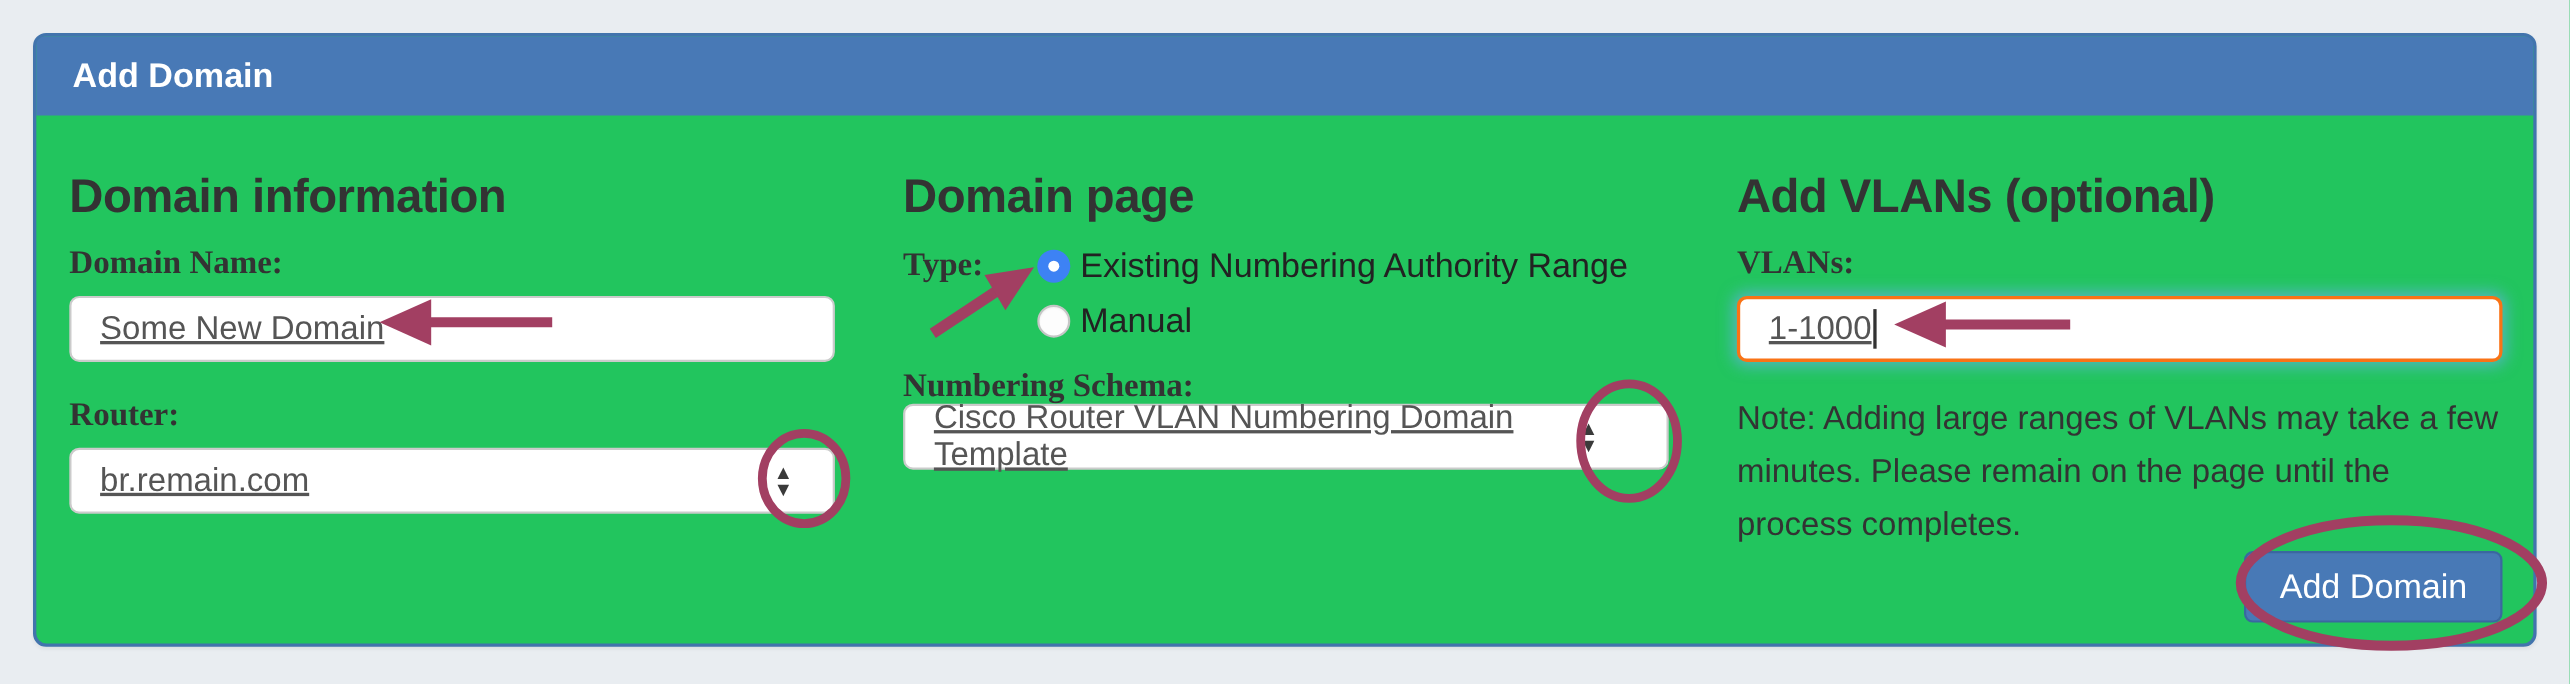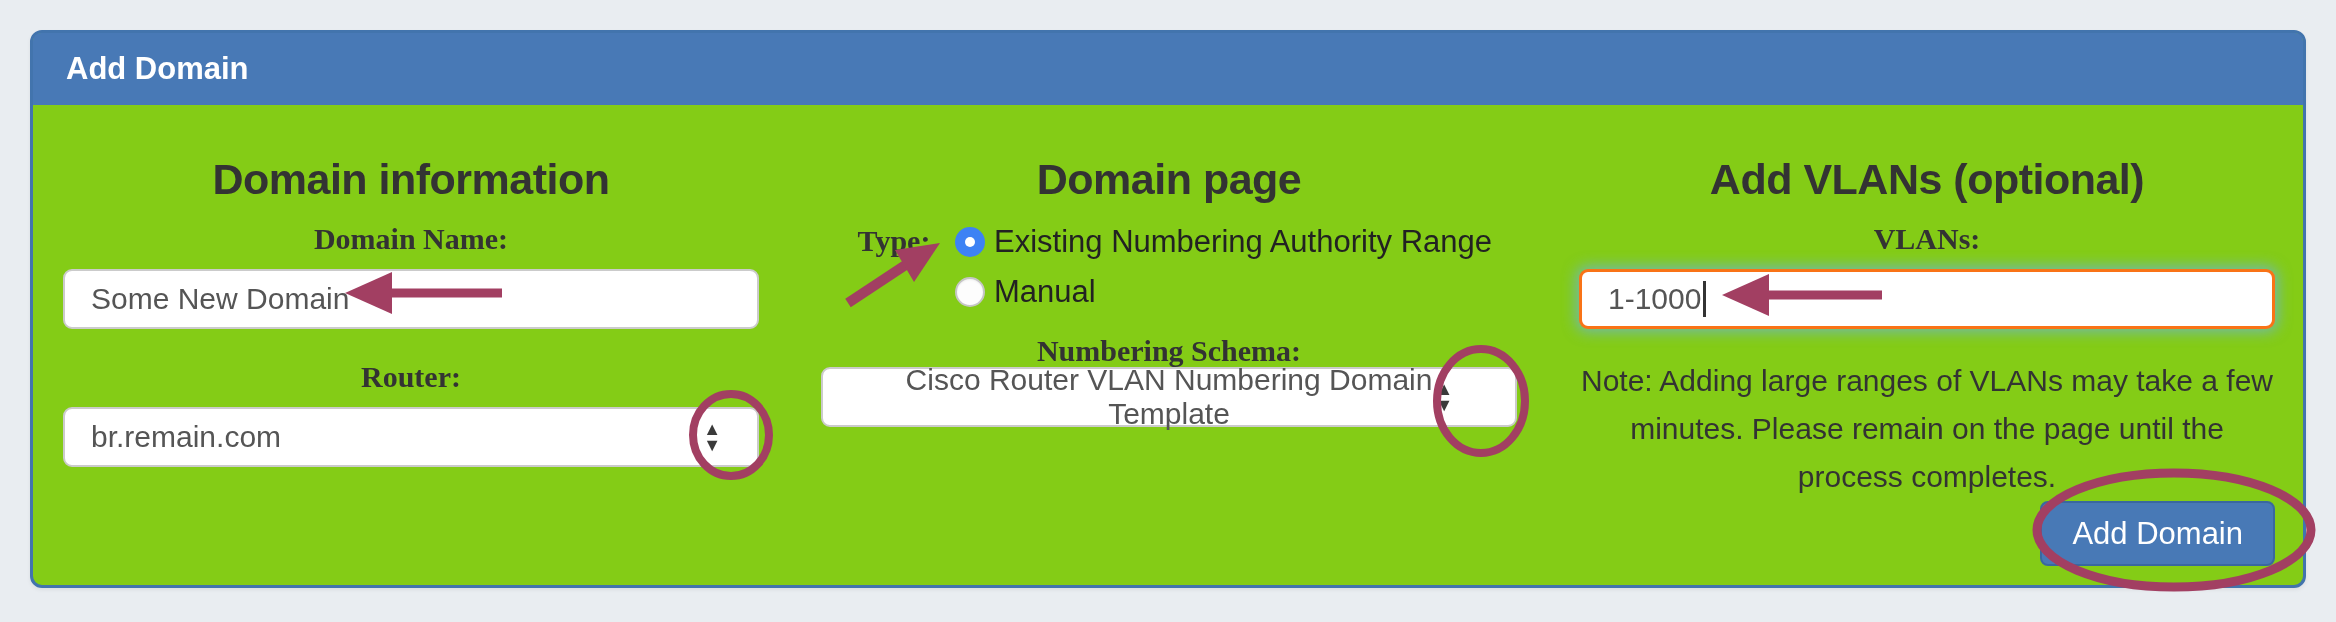--- a/index.html
+++ b/index.html
@@ -6,21 +6,21 @@
   body {
     width:2336px; height:622px;
     background:#e9edf1;
     font-family:"Liberation Sans", sans-serif;
     position:relative;
     overflow:hidden;
   }
   .panel {
     position:absolute; left:30px; top:30px;
     width:2276px; height:558px;
-    background:#84cc16;
+    background:#22c55e;
     border:3px solid #4274ad;
     border-radius:12px;
     box-sizing:border-box;
     box-shadow:0 2px 4px rgba(0,0,0,0.06);
   }
   .panel-header {
     position:absolute; top:0; left:0; right:0;
     height:72px;
     background:#4879b6;
     border-radius:8px 8px 0 0;
@@ -28,57 +28,57 @@
     padding-left:33px;
   }
   .panel-title {
     color:#ffffff; font-size:31px; font-weight:bold;
   }
   .panel-body {
     position:absolute; top:72px; bottom:0; left:0; right:0;
     display:flex; gap:62px;
     padding:50px 24px 0 30px;
     box-sizing:border-box;
-    text-align:center;
   }
   .col { width:696px; display:flex; flex-direction:column; }
   .col-heading {
     font-size:43px; line-height:48px; font-weight:bold; color:#333;
     margin:0 0 20px 0; letter-spacing:-0.5px;
   }
   .field-label {
     font-size:30px; line-height:32px; font-weight:bold; color:#333;
     margin:0 0 14px 0;
     font-family:Liberation Serif, serif;
   }
   .text-input, .select-box {
     height:60px; box-sizing:border-box;
     border:2px solid #cbcbcb; border-radius:9px;
     background:#fff;
     display:flex; align-items:center;
     padding:0 26px;
     font-size:30px; color:#555;
     position:relative;
+    text-decoration:underline;
   }
   .text-input.focused {
     border:3px solid #f97316;
     box-shadow:0 0 14px 3px rgba(106,176,235,0.7);
   }
   .cursor-bar {
     width:3px; height:36px; background:#333; margin-left:2px;
   }
   .caret {
     position:absolute; top:50%; transform:translateY(-50%);
     display:flex; flex-direction:column; align-items:center;
     color:#3a3a3a; font-size:18px; line-height:16px;
   }
   .gap32 { height:32px; flex:none; }
   
   .type-row { display:flex; }
-  .type-label { width:122px; flex:none; padding-top:2px; margin-bottom:0;margin-left:12px; }
+  .type-label { width:122px; flex:none; padding-top:2px; margin-bottom:0; }
   .radio-group { display:flex; flex-direction:column; gap:12px; }
   .radio-row { display:flex; align-items:center; gap:9px; height:38px; }
   .radio { width:30px; height:30px; border-radius:50%; box-sizing:border-box; position:relative; flex:none; }
   .radio.checked { background:#3d82f4; }
   .radio.checked::after {
     content:""; position:absolute; left:50%; top:50%;
     width:10px; height:10px; border-radius:50%;
     background:#fff; transform:translate(-50%,-50%);
   }
   .radio.unchecked { background:#fdfdfd; border:2px solid #c6c6c6; box-shadow:inset 0 1px 2px rgba(0,0,0,0.06); }

